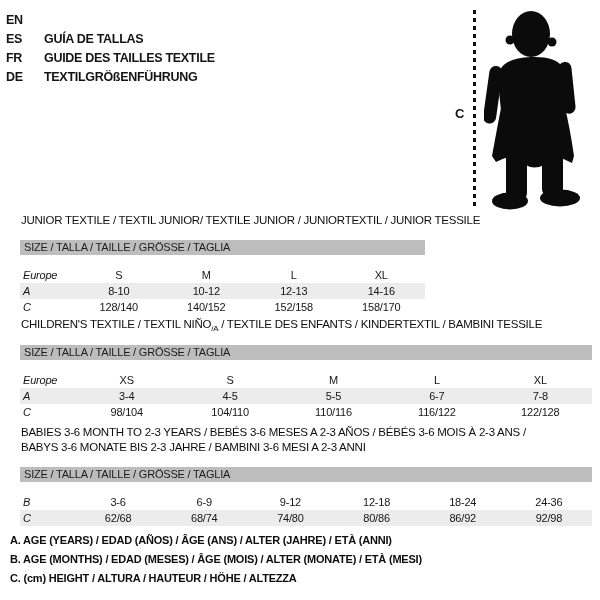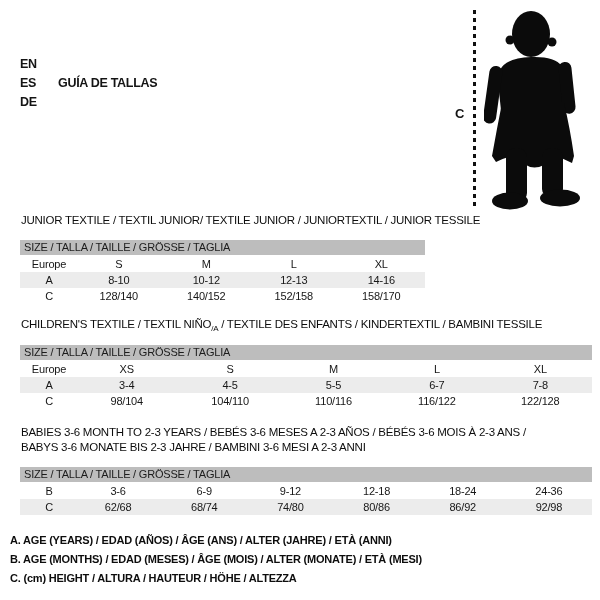--- a/index.html
+++ b/index.html
@@ -6,21 +6,21 @@
   body {
     width: 600px; height: 600px;
     background: #ffffff;
     color: #141414;
     font-family: "Liberation Sans", sans-serif;
     position: relative;
     overflow: hidden;
   }
 
   
-  .lang-header { position: absolute; left: 20px; top: 11px; margin-top: 44px; }
+  .lang-header { position: absolute; left: 6px; top: 11px; }
   .lang-row { display: flex; line-height: 19px; font-weight: bold; font-size: 12.5px; letter-spacing: -0.3px; }
   .lang-code { width: 38px; }
 
   
   .figure { position: absolute; left: 440px; top: 0; width: 160px; height: 220px; }
   .height-line {
     position: absolute; left: 33px; top: 10px;
     width: 3px; height: 200px;
     background: repeating-linear-gradient(to bottom, #101010 0 4px, transparent 4px 8px);
   }
@@ -46,31 +46,31 @@
   .wrap-junior { top: 240px; width: 405px; }
   .wrap-children { top: 345px; width: 572px; }
   .wrap-babies { top: 467px; width: 572px; }
 
   .size-band {
     background: #bdbdbd;
     height: 15px; line-height: 15px;
     padding-left: 4px;
     font-size: 11px; letter-spacing: -0.2px;
     color: #1c1c1c;
-    margin-bottom: 1px;
+    margin-bottom: 12px;
   }
   table.size-table {
     width: 100%;
     border-collapse: collapse;
     table-layout: fixed;
     font-size: 11px; letter-spacing: -0.2px;
     color: #161616;
   }
   .size-table td { height: 16px; padding: 0; text-align: center; }
-  .size-table td:first-child { width: 52px; text-align: center; padding-left: 3px; }
+  .size-table td:first-child { width: 52px; text-align: left; padding-left: 3px; font-style: italic; }
   .size-table tbody tr:nth-child(2) { background: #ececec; }
 
   
   .footnotes { position: absolute; left: 10px; top: 531px; }
   .footnote-line {
     font-weight: bold; font-size: 11px; letter-spacing: -0.2px;
     line-height: 19px; white-space: nowrap; color: #0d0d0d;
   }
 </style>
 </head>
@@ -78,21 +78,26 @@
 
 <div class="lang-header">
   <div class="lang-row">
     <span class="lang-code">EN</span>
   </div>
   <div class="lang-row">
     <span class="lang-code">ES</span>
     <span class="lang-label">GUÍA DE TALLAS</span>
   </div>
   <div class="lang-row">
+    <span class="lang-code">FR</span>
+    <span class="lang-label">GUIDE DES TAILLES TEXTILE</span>
+  </div>
+  <div class="lang-row">
     <span class="lang-code">DE</span>
+    <span class="lang-label">TEXTILGRÖßENFÜHRUNG</span>
   </div>
 </div>
 
 <div class="figure">
   <div class="height-line"></div>
   <div class="height-label">C</div>
   <svg class="silhouette" viewBox="0 0 114 206" xmlns="http://www.w3.org/2000/svg" aria-hidden="true">
     <g fill="#0b0b0b">
 
       <ellipse cx="47" cy="26" rx="19" ry="23"></ellipse>

